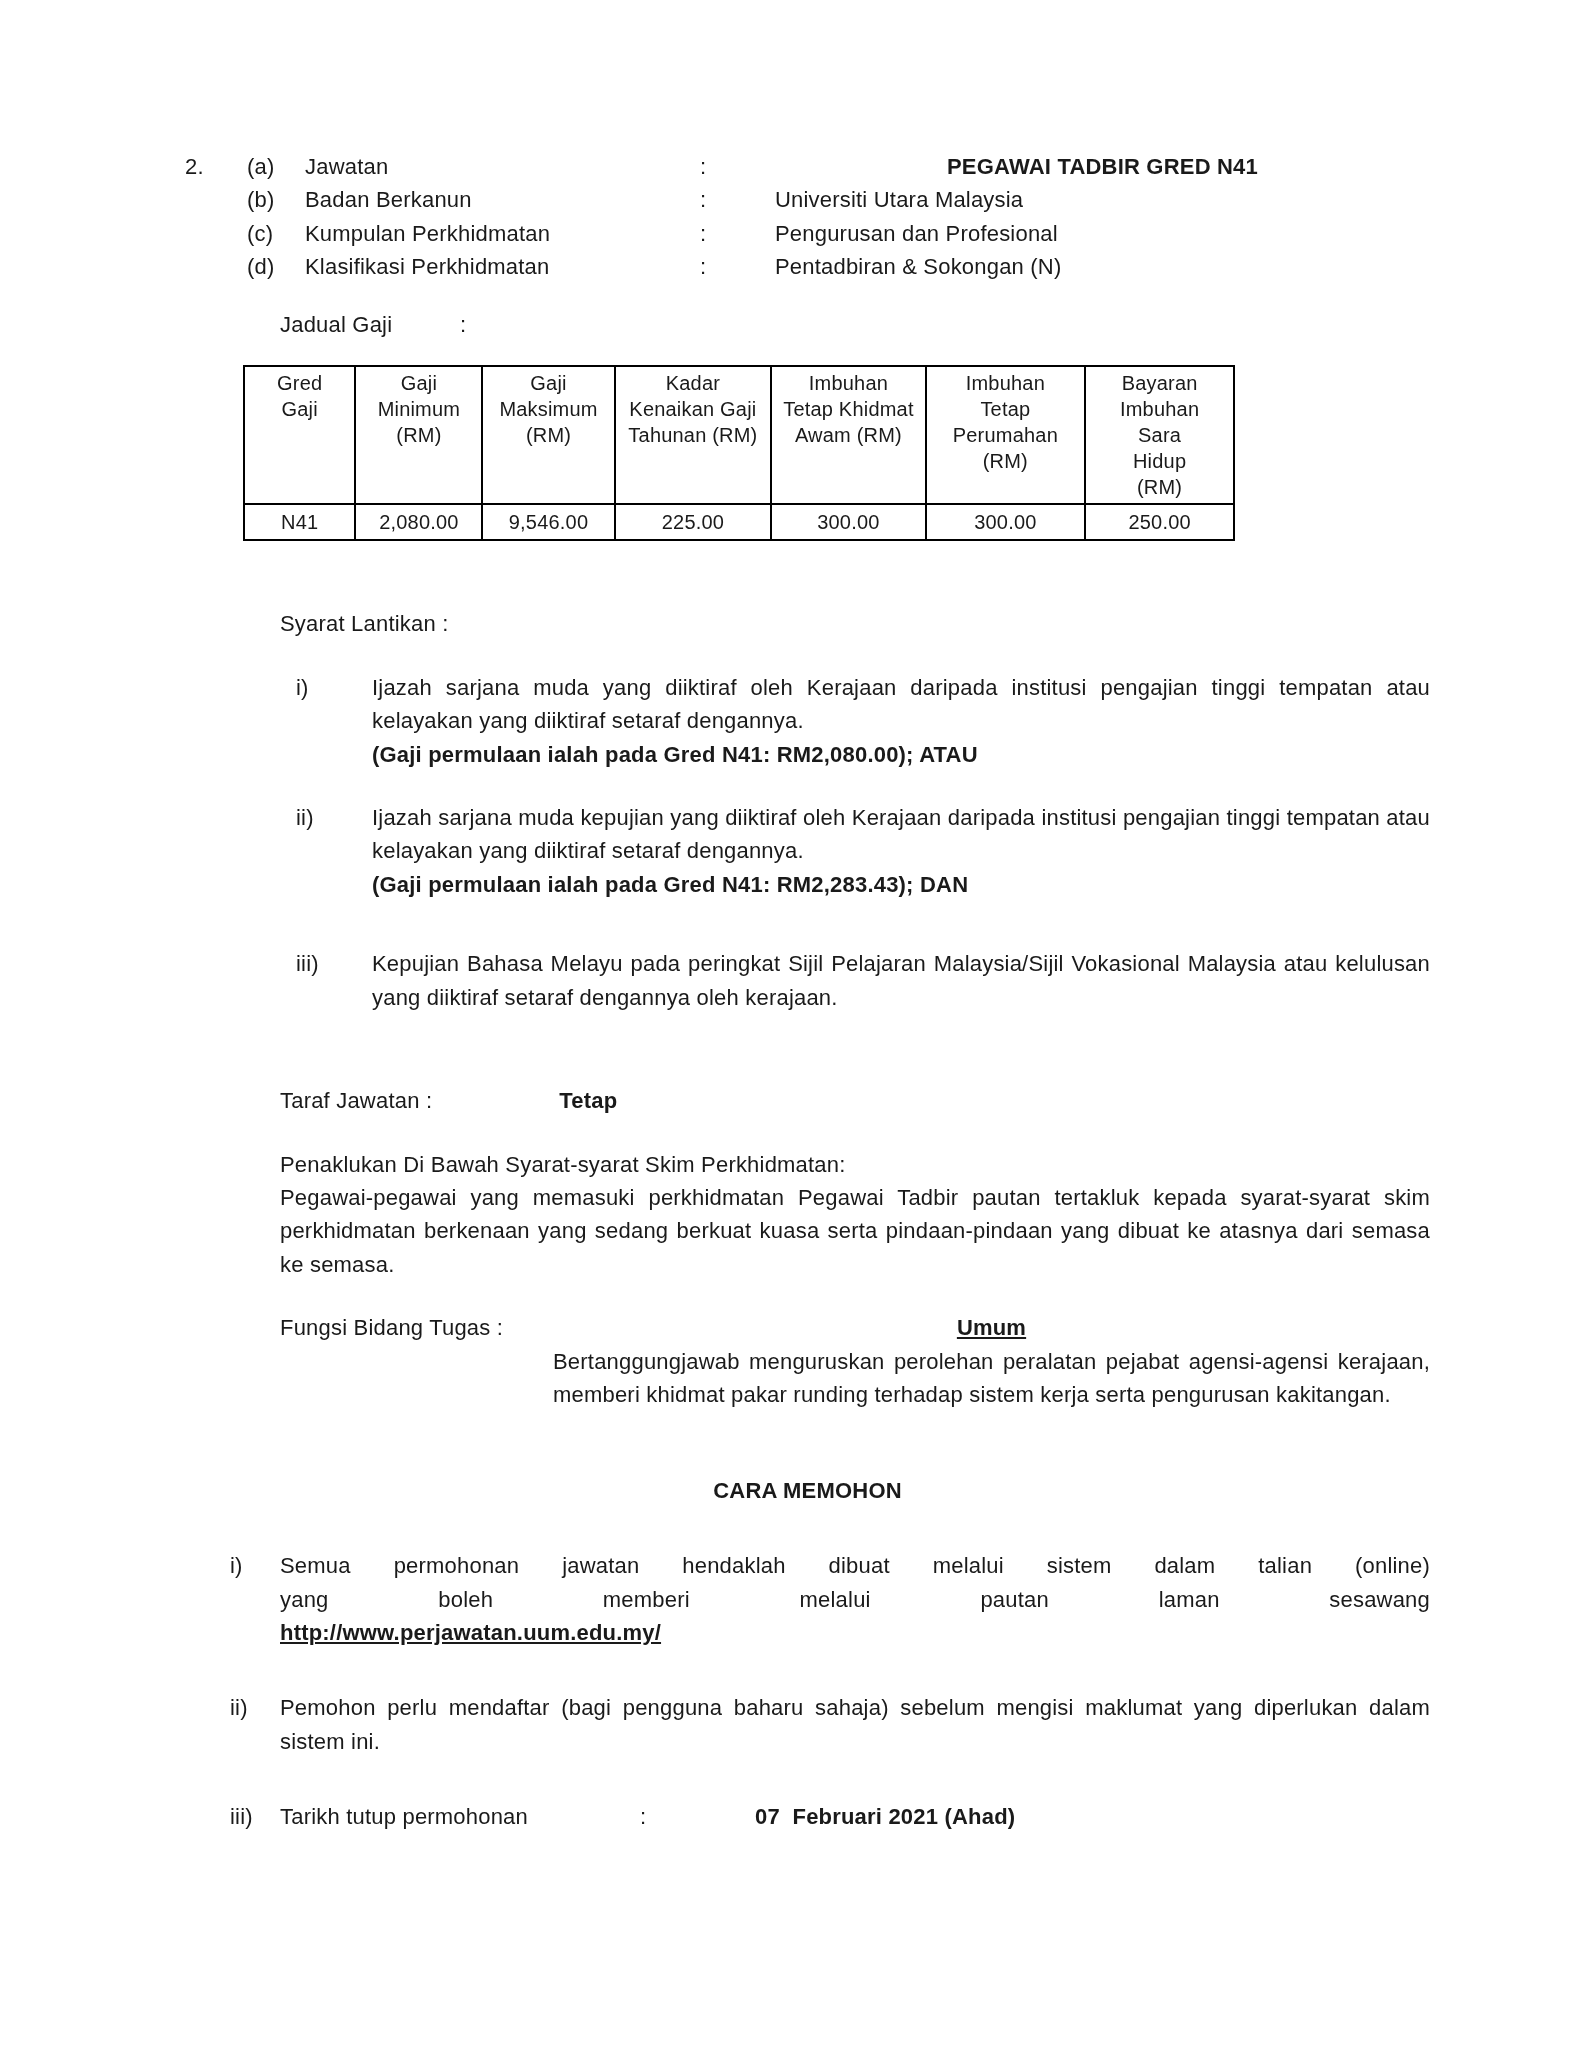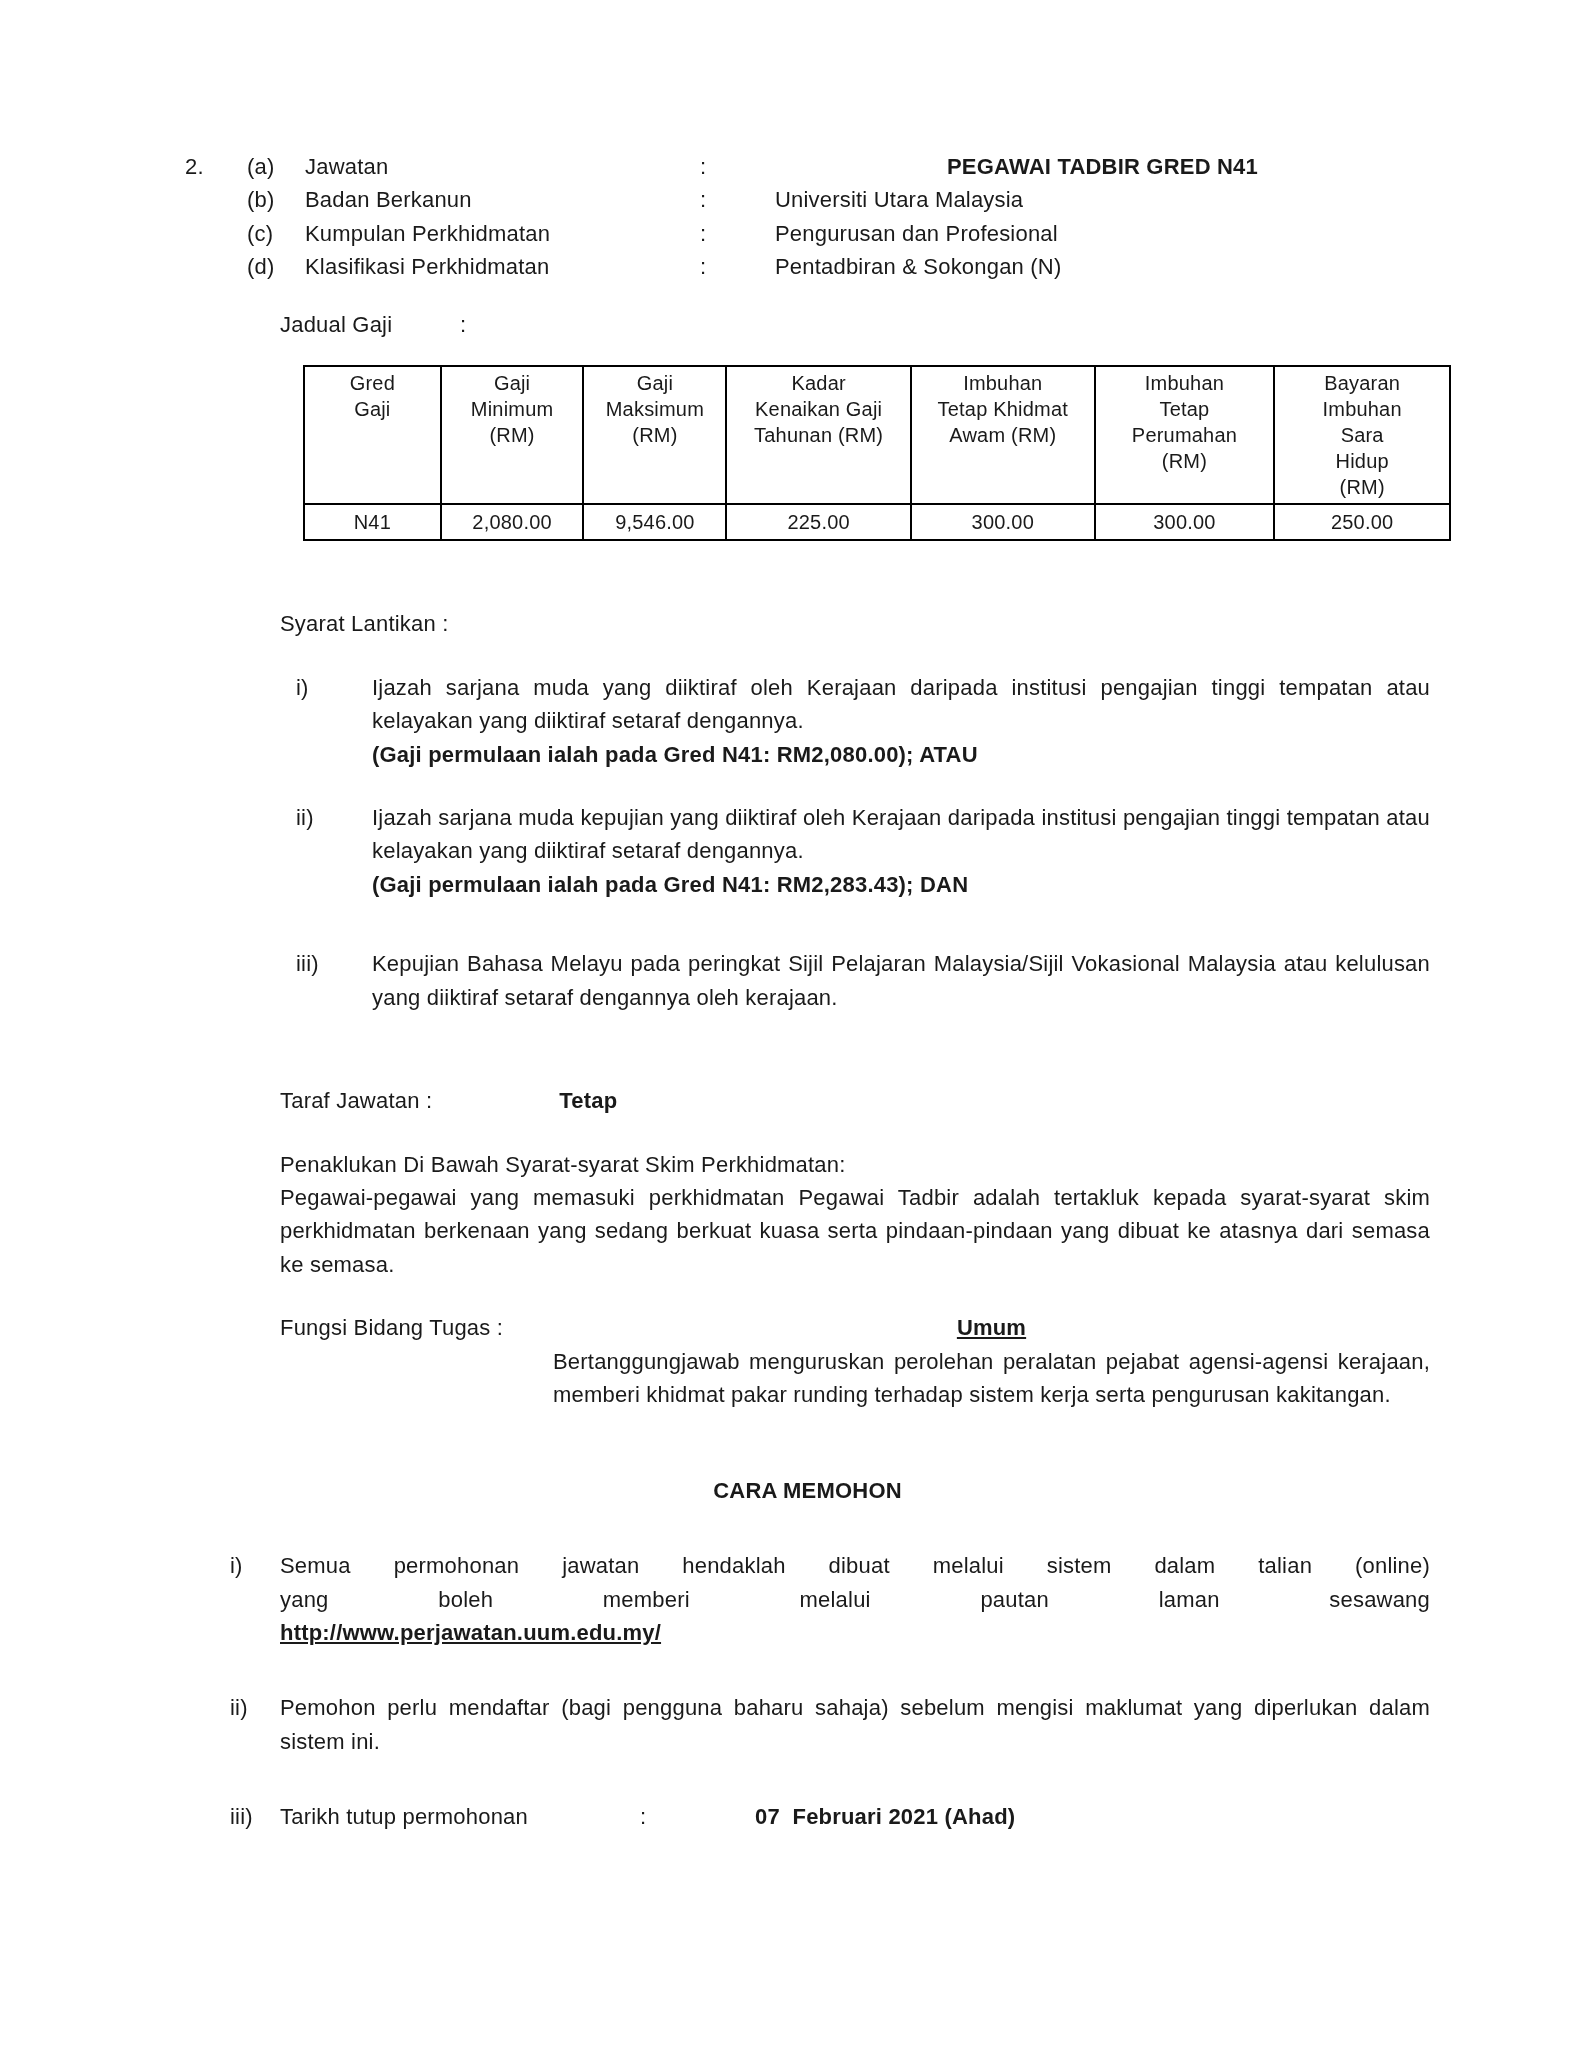--- a/index.html
+++ b/index.html
@@ -28,23 +28,23 @@
     grid-template-columns: 62px 58px 395px 75px 1fr;
   }
 
   
   .jadual-row { margin-top: 24px; margin-left: 95px; }
   .jadual-label { display: inline-block; width: 180px; }
 
   
   table.salary {
     margin-top: 24px;
-    margin-left: 118px;
+    margin-left: 58px;
     border-collapse: collapse;
-    width: 1148px;
+    width: 992px;
     font-size: 20px;
     line-height: 1.3;
     padding-left: 12px;
   }
   table.salary th, table.salary td {
     border: 2px solid #000;
     text-align: center;
     vertical-align: top;
     padding: 3px 4px;
     font-weight: normal;
@@ -206,21 +206,21 @@
     </div>
   </div>
 
   <div class="taraf-row">
     <span class="taraf-label">Taraf Jawatan :</span>
     <span class="bold">Tetap</span>
   </div>
 
   <div class="penaklukan">
     <div>Penaklukan Di Bawah Syarat-syarat Skim Perkhidmatan:</div>
-    <div class="just">Pegawai-pegawai yang memasuki perkhidmatan Pegawai Tadbir adalah tertakluk kepada syarat-syarat skim perkhidmatan berkenaan yang sedang berkuat kuasa serta pindaan-pindaan yang dibuat ke atasnya dari semasa ke semasa.</div>
+    <div class="just">Pegawai-pegawai yang memasuki perkhidmatan Pegawai Tadbir pautan tertakluk kepada syarat-syarat skim perkhidmatan berkenaan yang sedang berkuat kuasa serta pindaan-pindaan yang dibuat ke atasnya dari semasa ke semasa.</div>
   </div>
 
   <div class="fungsi">
     <span>Fungsi Bidang Tugas :</span>
     <div>
       <div class="bold underline">Umum</div>
       <div class="just">Bertanggungjawab menguruskan perolehan peralatan pejabat agensi-agensi kerajaan, memberi khidmat pakar runding terhadap sistem kerja serta pengurusan kakitangan.</div>
     </div>
   </div>
 

